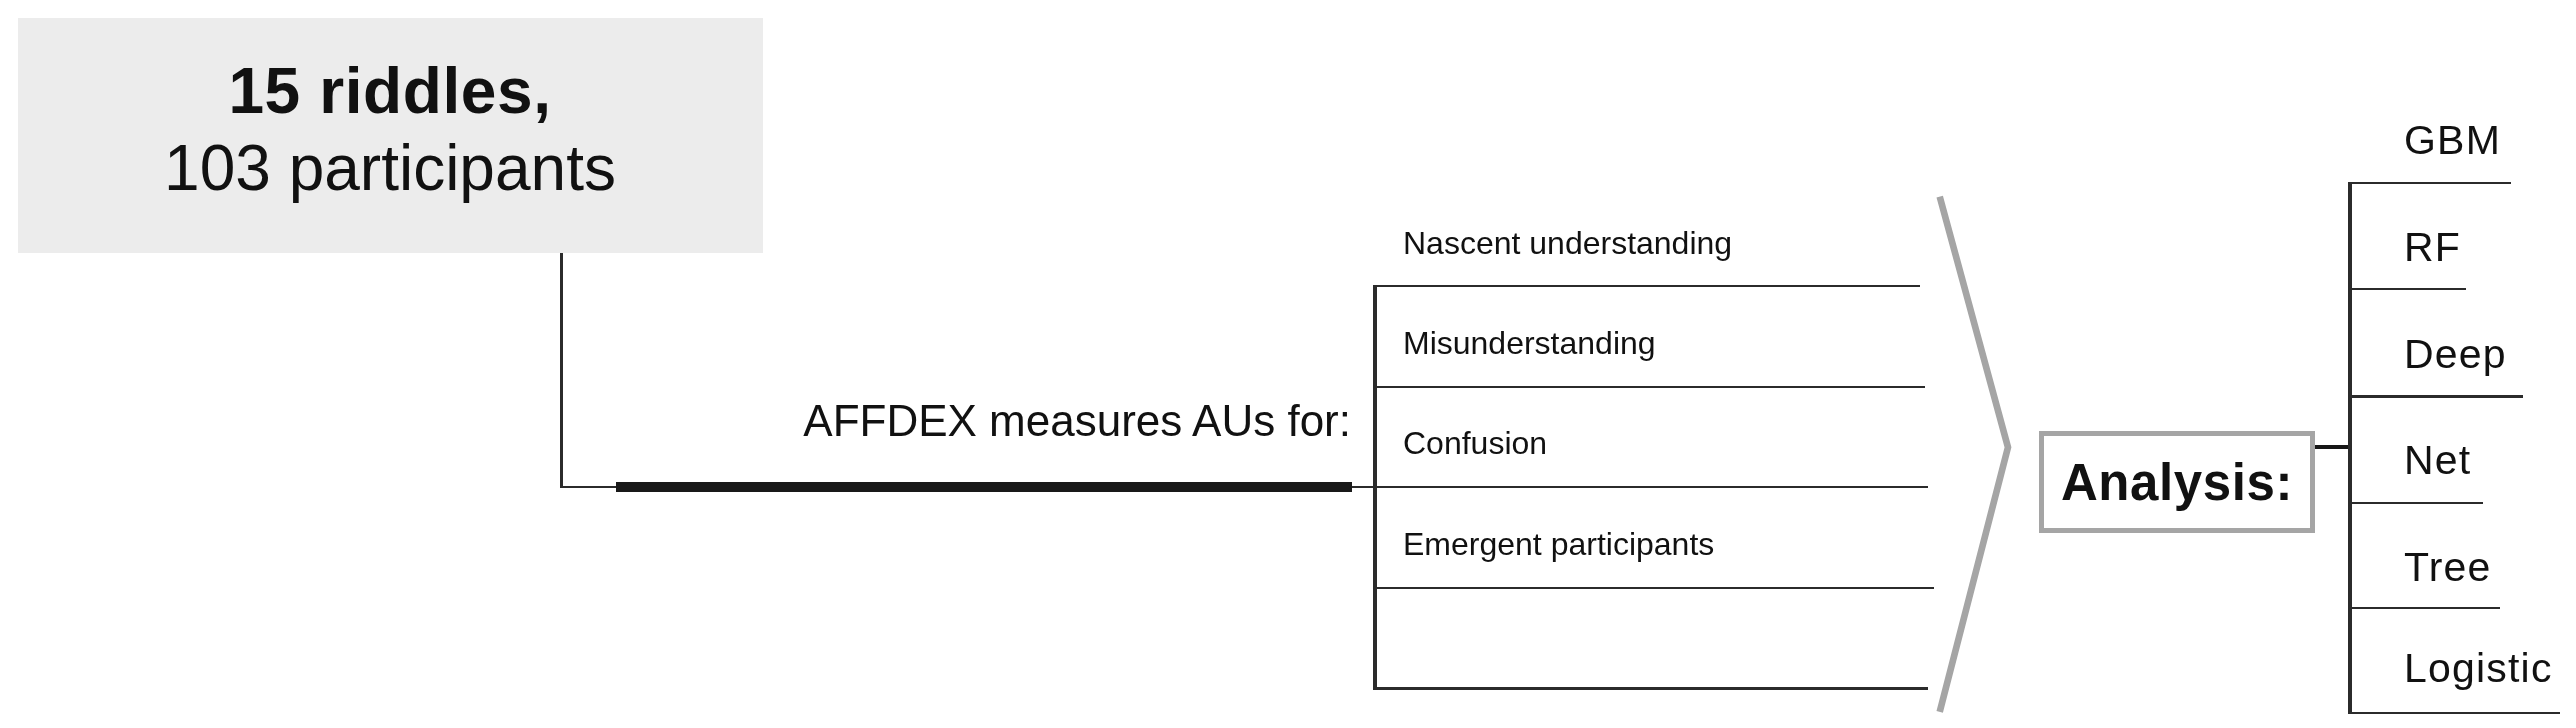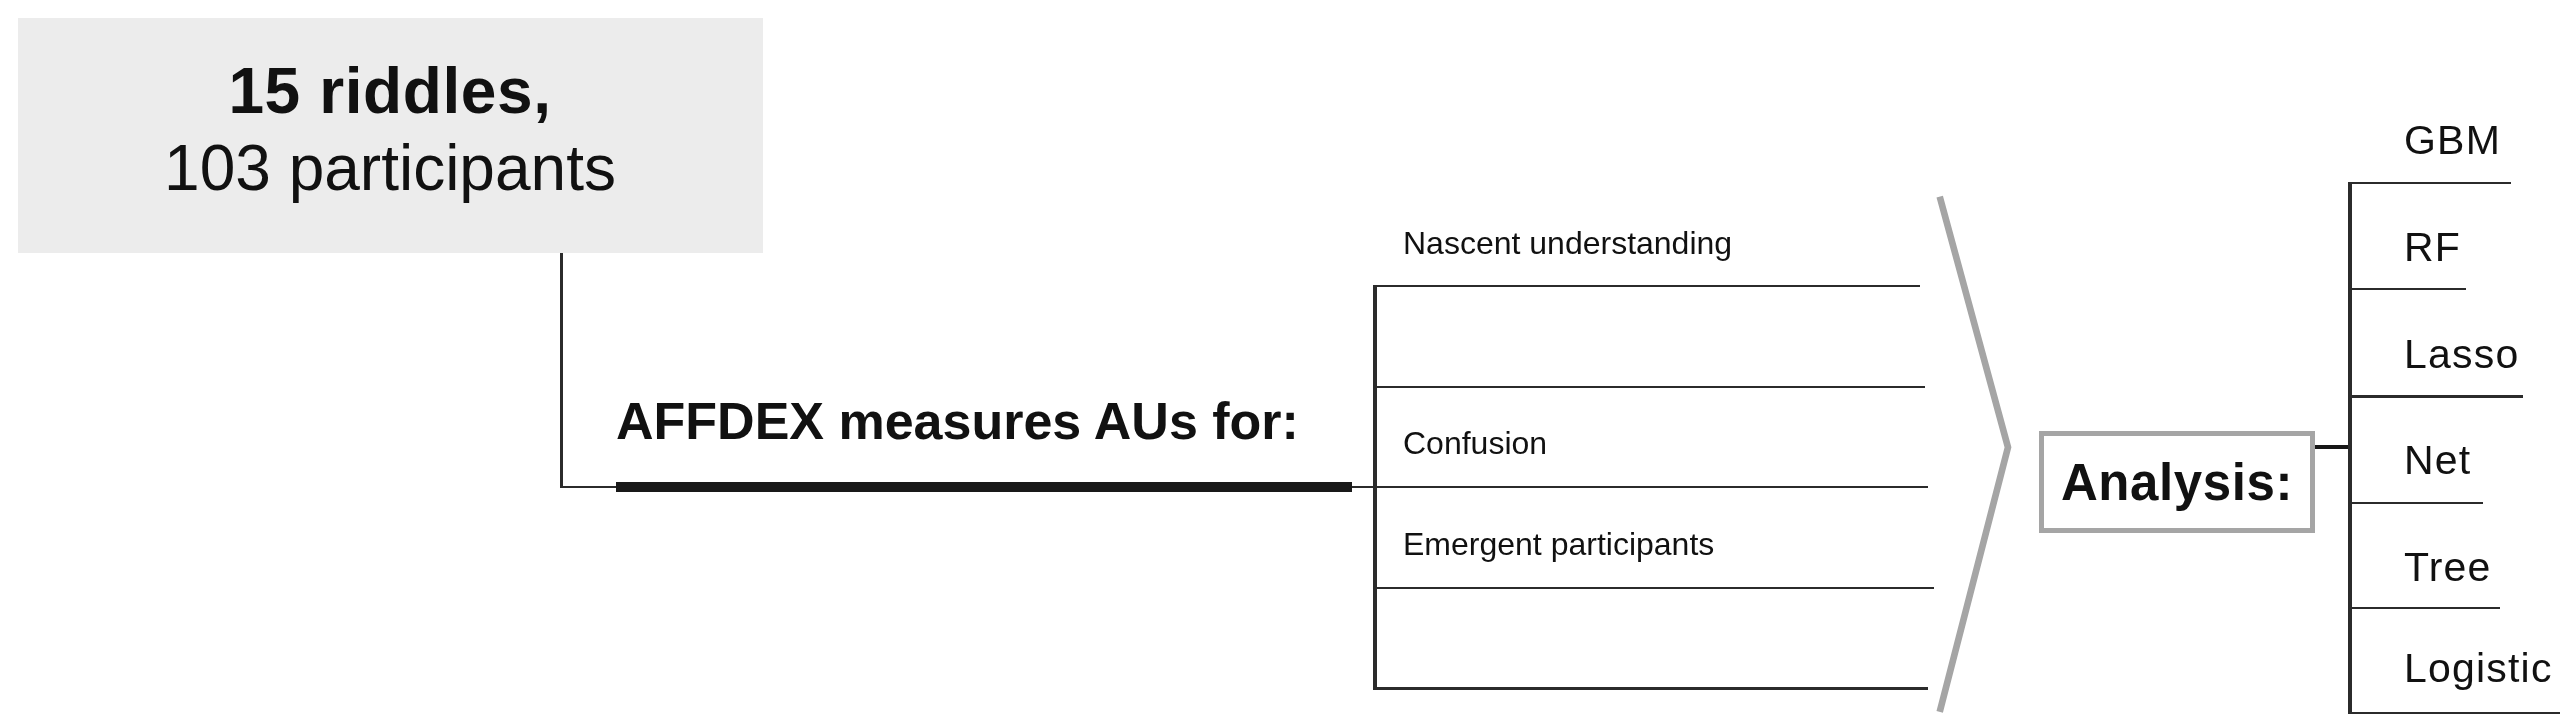--- a/index.html
+++ b/index.html
@@ -45,24 +45,24 @@
   #participants-box .l2 {
     font-size: 64px;
     line-height: 77px;
     font-weight: 400;
   }
 
   
   #affdex-branch-label {
     left: 616px; top: 394px;
     width: 735px; height: 54px;
-    text-align: left;
-    font-size: 52px;
+    text-align: right;
+    font-size: 44px;
     line-height: 54px;
-    font-weight: 700;
+    font-weight: 400;
     letter-spacing: 0px;
     white-space: nowrap;
   }
 
   
   .state-label {
     left: 1403px;
     height: 51px;
     line-height: 51px;
     font-size: 32px;
@@ -138,28 +138,29 @@
   </svg>
 
   <div id="participants-box" class="abs">
     <div class="l1">15 riddles,</div>
     <div class="l2">103 participants</div>
   </div>
 
   <div id="affdex-branch-label" class="abs">AFFDEX measures AUs for:</div>
 
   <div class="abs state-label" style="top:218px">Nascent understanding</div>
+  <div class="abs state-label" style="top:318px">Misunderstanding</div>
   <div class="abs state-label" style="top:418px">Confusion</div>
   <div class="abs state-label" style="top:519px">Emergent participants</div>
 
   <div id="analysis-box" class="abs">
     <span class="t">Analysis:</span>
   </div>
 
   <div class="abs model-label" style="top:117px">GBM</div>
   <div class="abs model-label" style="top:224px">RF</div>
-  <div class="abs model-label" style="top:331px">Lasso</div>
+  <div class="abs model-label" style="top:331px">Deep</div>
   <div class="abs model-label" style="top:437px">Net</div>
   <div class="abs model-label" style="top:544px">Tree</div>
   <div class="abs model-label" style="top:645px">Logistic</div>
 
 </div>
 
 
 </body></html>

